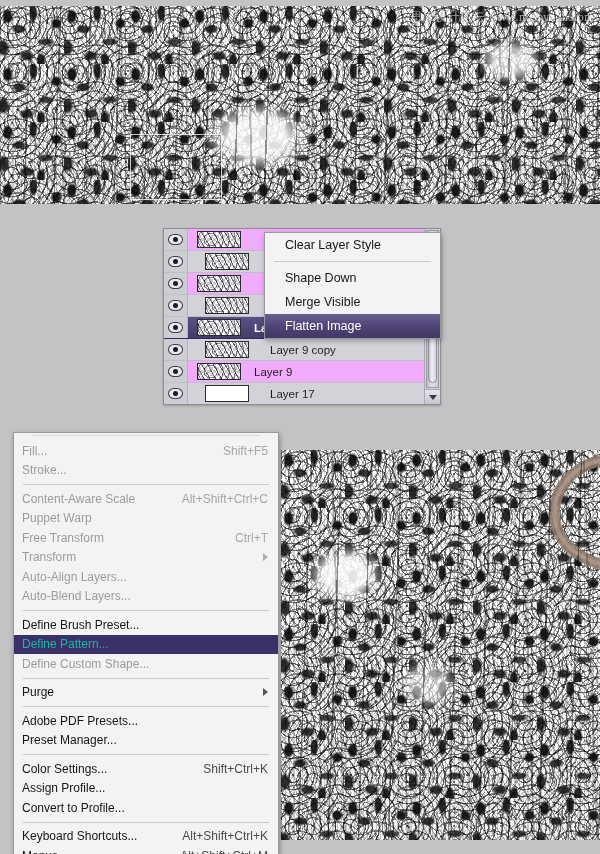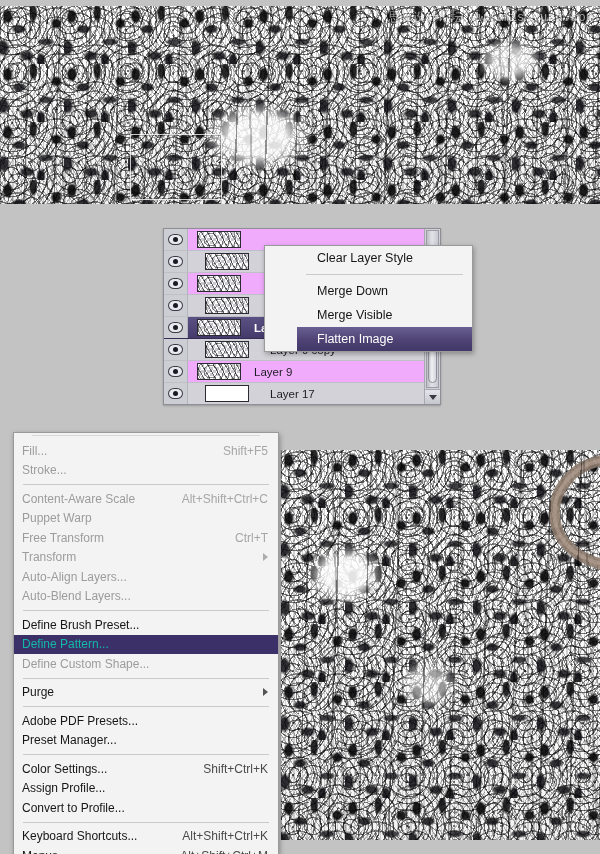--- a/index.html
+++ b/index.html
@@ -62,21 +62,21 @@
     border:1px solid rgba(255,255,255,.75);
     box-shadow:0 0 0 1px rgba(0,0,0,.25) inset;
     pointer-events:none;
   }
   #watermark{
     right:6px;top:9px;
     font-size:12px;letter-spacing:.5px;
     color:rgba(255,255,255,.62);
     text-shadow:0 1px 0 rgba(0,0,0,.22);
     white-space:nowrap;
-    font-family:Liberation Mono, monospace;
+    font-family:Liberation Serif, serif;
     pointer-events:none;
   }
 
   
   #layers-panel{
     left:163px;top:228px;width:276px;height:175px;
     background:#d2d2d8;
     border:1px solid #8e8e96;
     box-shadow:0 1px 2px rgba(0,0,0,.22);
     overflow:hidden;
@@ -194,21 +194,21 @@
   .msep{height:1px;margin:4px 9px;background:#c9c9c9;}
   .arrow-right{
     margin-left:auto;width:0;height:0;
     border-top:4px solid transparent;border-bottom:4px solid transparent;
     border-left:5px solid #555;
   }
   .mitem.dim .arrow-right{border-left-color:#adadad;}
 
   
   #layer-context-menu{
-    left:264px;top:245px;width:175px;padding-left:32px;
+    left:264px;top:232px;width:175px;
   }
   #layer-context-menu .mitem{height:24px;padding-left:20px;font-size:12.5px;}
 
   
   #edit-menu{
     left:13px;top:432px;width:264px;
     padding-bottom:3px;
   }
   #edit-menu .mitem{height:19.5px;padding-left:8px;}
   #edit-menu .mtop{height:8px;}
@@ -347,21 +347,21 @@
     </div>
   </div>
 </div>
 
 <div class="abs menu" id="layer-context-menu">
   <div class="mitem">
     <span>Clear Layer Style</span>
   </div>
   <div class="msep"></div>
   <div class="mitem">
-    <span>Merge Down</span>
+    <span>Shape Down</span>
   </div>
   <div class="mitem">
     <span>Merge Visible</span>
   </div>
   <div class="mitem hl">
     <span>Flatten Image</span>
   </div>
 </div>
 
 <div class="abs menu" id="edit-menu">

